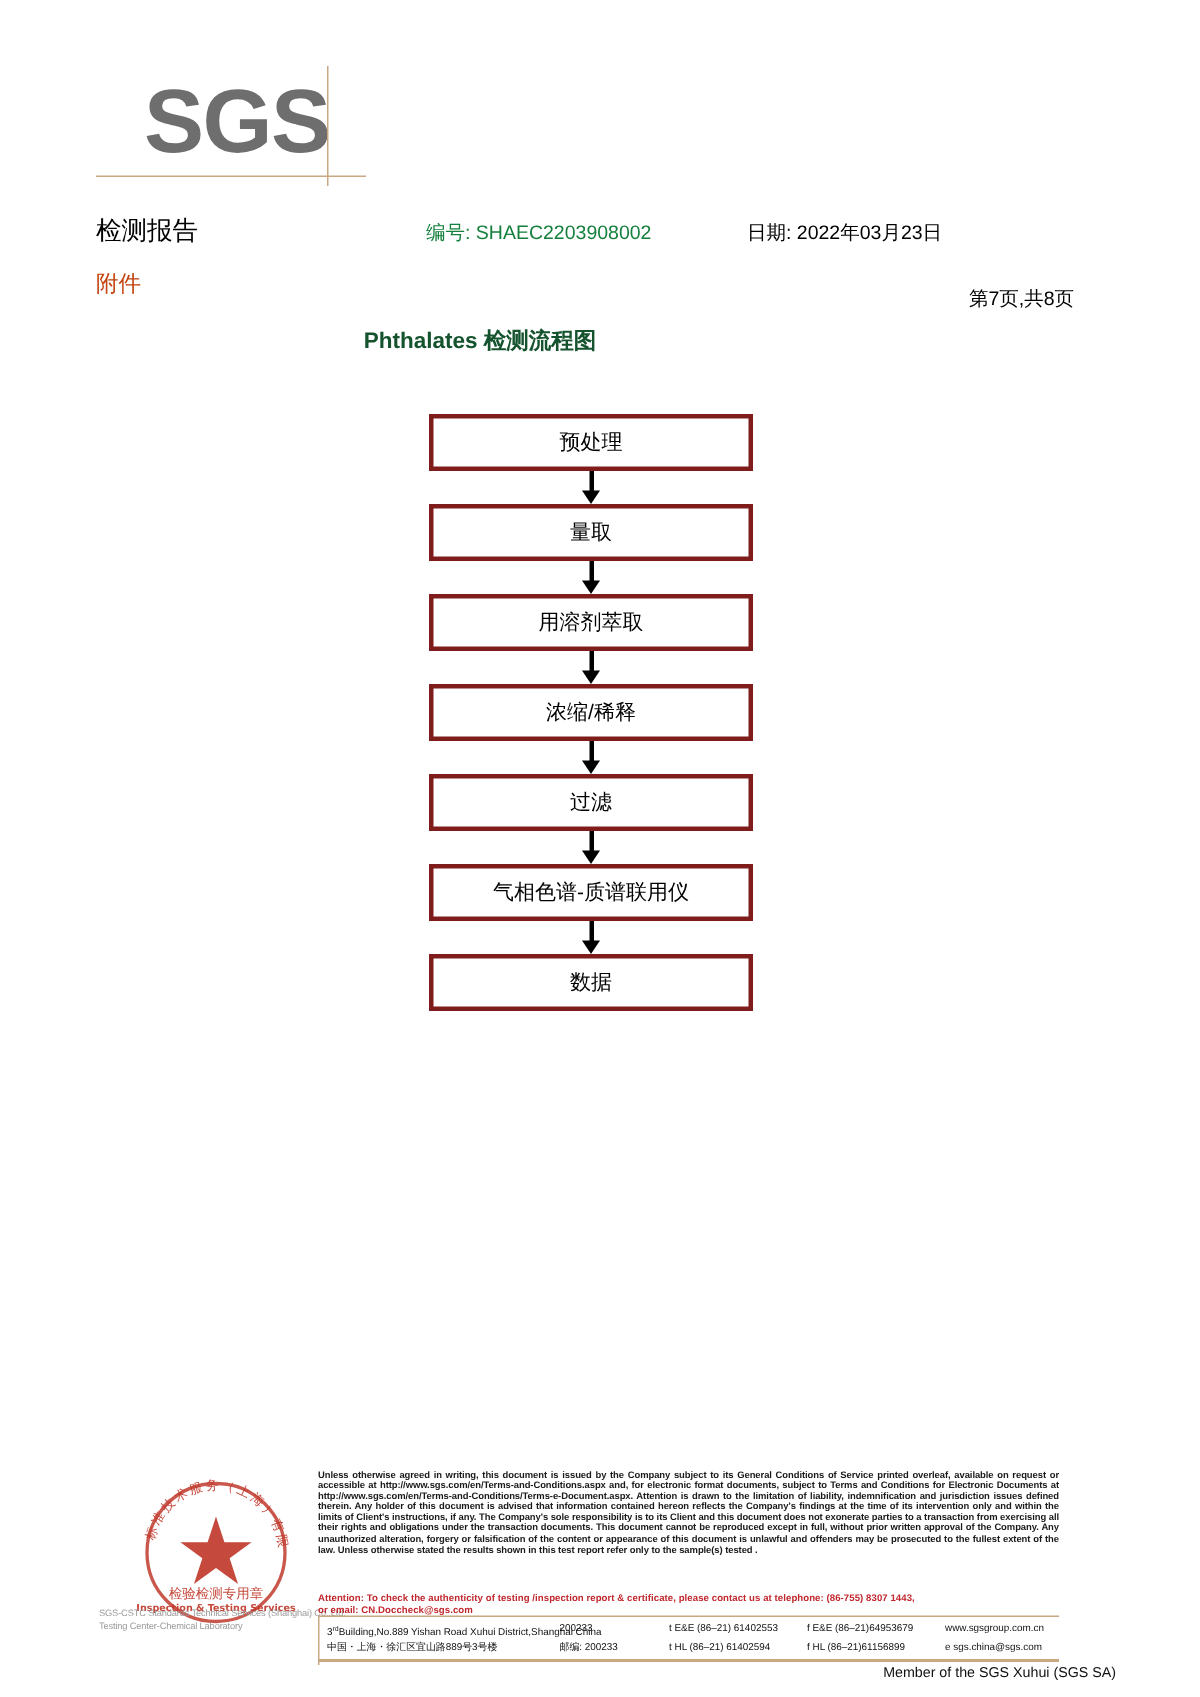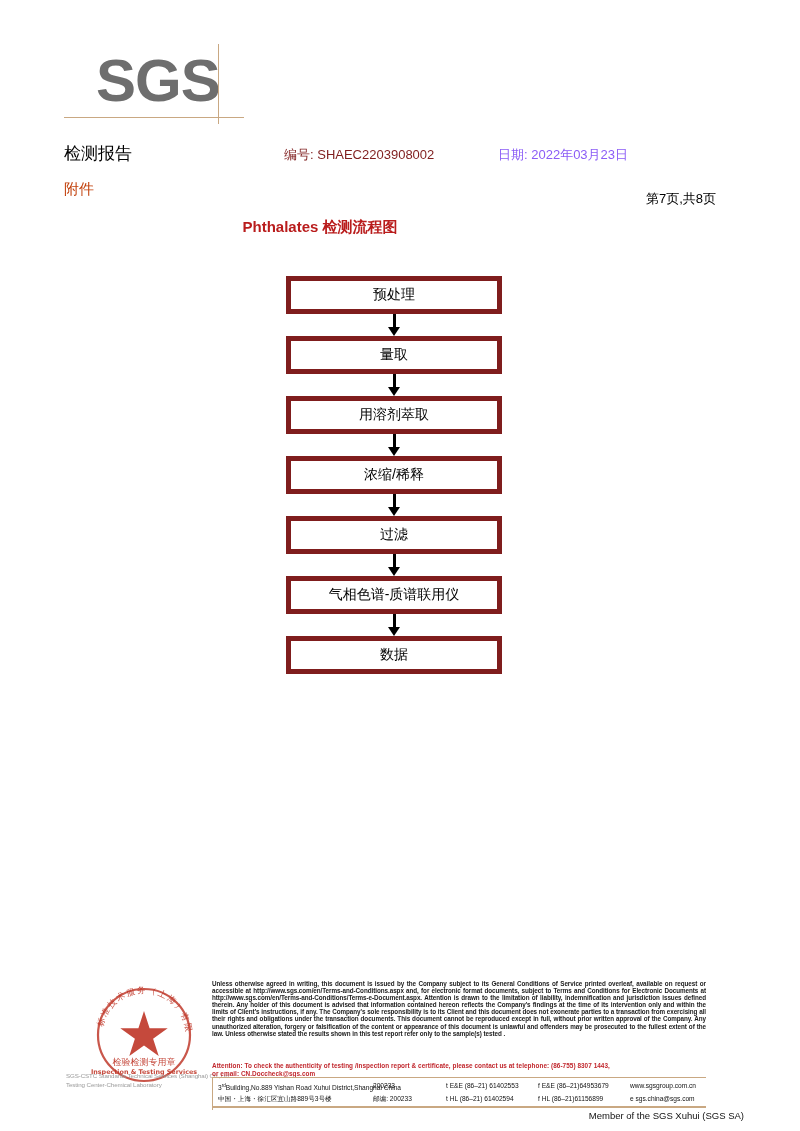--- a/index.html
+++ b/index.html
@@ -67,29 +67,29 @@
     top: 0;
     font-size: 17px;
     font-weight: normal;
     color: #000;
   }
   .hdr-no {
     position: absolute;
     left: 284px;
     top: 4px;
     font-size: 13px;
-    color: #7f1d1d;
+    color: #15803d;
     white-space: nowrap;
   }
   .hdr-date {
     position: absolute;
     left: 498px;
     top: 4px;
     font-size: 13px;
-    color: #8b5cf6;
+    color: #000000;
     white-space: nowrap;
   }
   .hdr-page {
     position: absolute;
     left: 646px;
     top: 4px;
     font-size: 13px;
     color: #000;
     white-space: nowrap;
     margin-top: 44px;
@@ -104,32 +104,32 @@
 
   
   .chart-title {
     position: absolute;
     left: 0;
     top: 218px;
     width: 640px;
     text-align: center;
     font-size: 15px;
     font-weight: bold;
-    color: #b91c1c;
+    color: #14532d;
   }
   .flow {
     position: absolute;
     left: 286px;
     top: 276px;
     width: 218px;
   }
   .flow-box {
     width: 216px;
     height: 38px;
-    border: 5px solid #7f1d1d;
+    border: 3px solid #7f1d1d;
     box-sizing: border-box;
     display: flex;
     align-items: center;
     justify-content: center;
     font-size: 14px;
     color: #000;
     background: #fff;
   }
   .flow-arrow {
     height: 22px;

